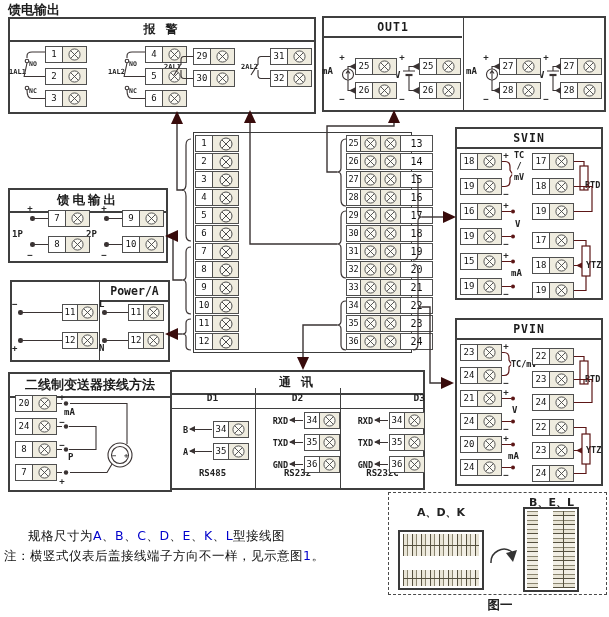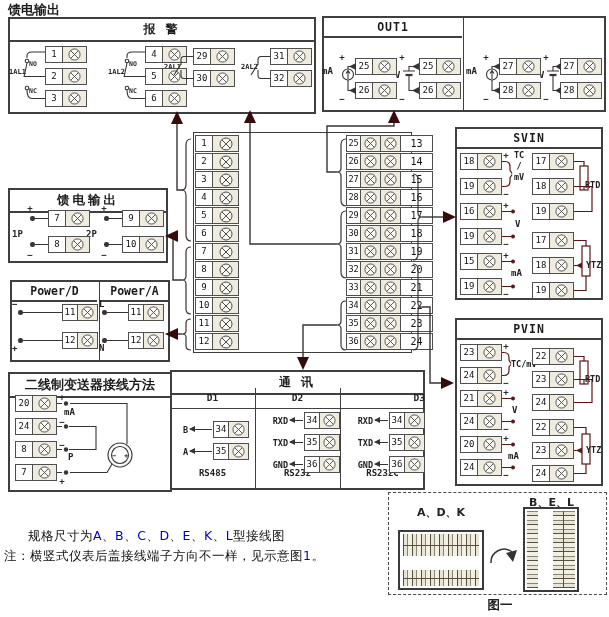--- a/index.html
+++ b/index.html
@@ -72,21 +72,20 @@
 </div>
 <div class="vline" style="left:463px;top:18px;height:92px"></div>
 
 <div class="centerrect" style="left:193px;top:132px;width:219px;height:221px"></div>
 
 <div class="box" style="left:8px;top:188px;width:160px;height:75px">
   <div class="btitle" style="font-size:12.5px">馈电输出</div>
 </div>
 
 <div class="box" style="left:10px;top:280px;width:160px;height:82px">
-  <div class="btitle ltitle" style="right:71px;letter-spacing:0">Power/D</div>
   <div class="btitle ltitle" style="left:89px;letter-spacing:0">Power/A</div>
 </div>
 <div class="vline" style="left:99px;top:282px;height:78px"></div>
 
 <div class="box" style="left:8px;top:372px;width:164px;height:120px">
   <div class="btitle" style="font-size:13px;letter-spacing:0">二线制变送器接线方法</div>
 </div>
 
 <div class="box" style="left:170px;top:370px;width:255px;height:120px">
   <div class="btitle">通  讯</div>

